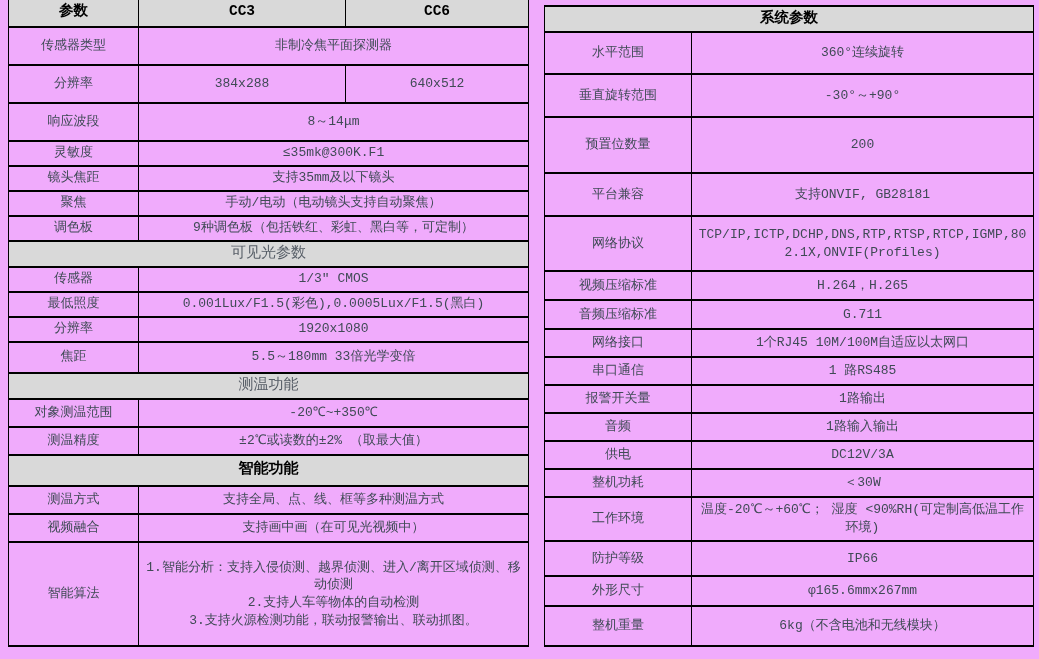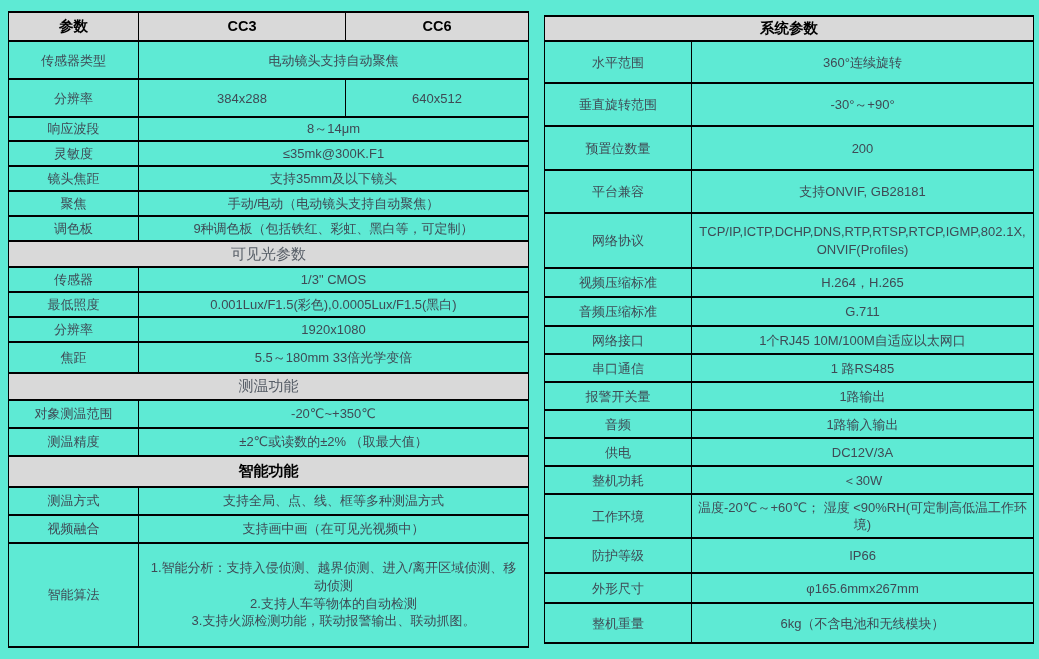--- a/index.html
+++ b/index.html
@@ -4,26 +4,27 @@
 <style>
   * { box-sizing: border-box; margin: 0; padding: 0; }
   html, body {
     background: #ffffff;
     font-family: "Liberation Sans", "DejaVu Sans", sans-serif;
     color: #3f4a55;
   }
   .page {
     width: 1039px;
     height: 659px;
-    background: #5eead4;
+    background: #f0abfc;
     display: flex;
-    align-items: center;
+    align-items: flex-end;
     gap: 15px;
     padding: 12px 7px 12px 8px;
     overflow: hidden;
+    font-family: Liberation Mono, monospace;
   }
   table.spec {
     border-collapse: collapse;
     table-layout: fixed;
   }
   table.spec-left  { width: 520px; }
   table.spec-right { width: 489px; }
   .spec th, .spec td {
     border: 1px solid #000000;
     border-top-width: 2px;
@@ -70,28 +71,28 @@
     <thead>
       <tr style="height:29px">
         <th>参数</th>
         <th>CC3</th>
         <th>CC6</th>
       </tr>
     </thead>
     <tbody id="left-body">
         <tr style="height: 38px;">
           <td class="label-cell">传感器类型</td>
-          <td colspan="2" class="value-cell">电动镜头支持自动聚焦</td>
+          <td colspan="2" class="value-cell">非制冷焦平面探测器</td>
         </tr>
         <tr style="height: 38px;">
           <td class="label-cell">分辨率</td>
           <td class="value-cell">384x288</td>
           <td class="value-cell">640x512</td>
         </tr>
-        <tr style="height: 23px; margin-top: 20px;">
+        <tr style="height: 38px; margin-top: 20px;">
           <td class="label-cell">响应波段</td>
           <td colspan="2" class="value-cell">8～14μm</td>
         </tr>
         <tr style="height: 25px;">
           <td class="label-cell">灵敏度</td>
           <td colspan="2" class="value-cell">≤35mk@300K.F1</td>
         </tr>
         <tr style="height: 25px;">
           <td class="label-cell">镜头焦距</td>
           <td colspan="2" class="value-cell">支持35mm及以下镜头</td>
@@ -166,21 +167,21 @@
     </thead>
     <tbody id="right-body">
         <tr style="height: 42px;">
           <td class="label-cell">水平范围</td>
           <td class="value-cell">360°连续旋转</td>
         </tr>
         <tr style="height: 43px;">
           <td class="label-cell">垂直旋转范围</td>
           <td class="value-cell">-30°～+90°</td>
         </tr>
-        <tr style="height: 44px; margin-top: 16px;">
+        <tr style="height: 56px; margin-top: 16px;">
           <td class="label-cell">预置位数量</td>
           <td class="value-cell">200</td>
         </tr>
         <tr style="height: 43px;">
           <td class="label-cell">平台兼容</td>
           <td class="value-cell">支持ONVIF, GB28181</td>
         </tr>
         <tr style="height: 55px;">
           <td class="label-cell">网络协议</td>
           <td class="value-cell">TCP/IP,ICTP,DCHP,DNS,RTP,RTSP,RTCP,IGMP,802.1X,ONVIF(Profiles)</td>

